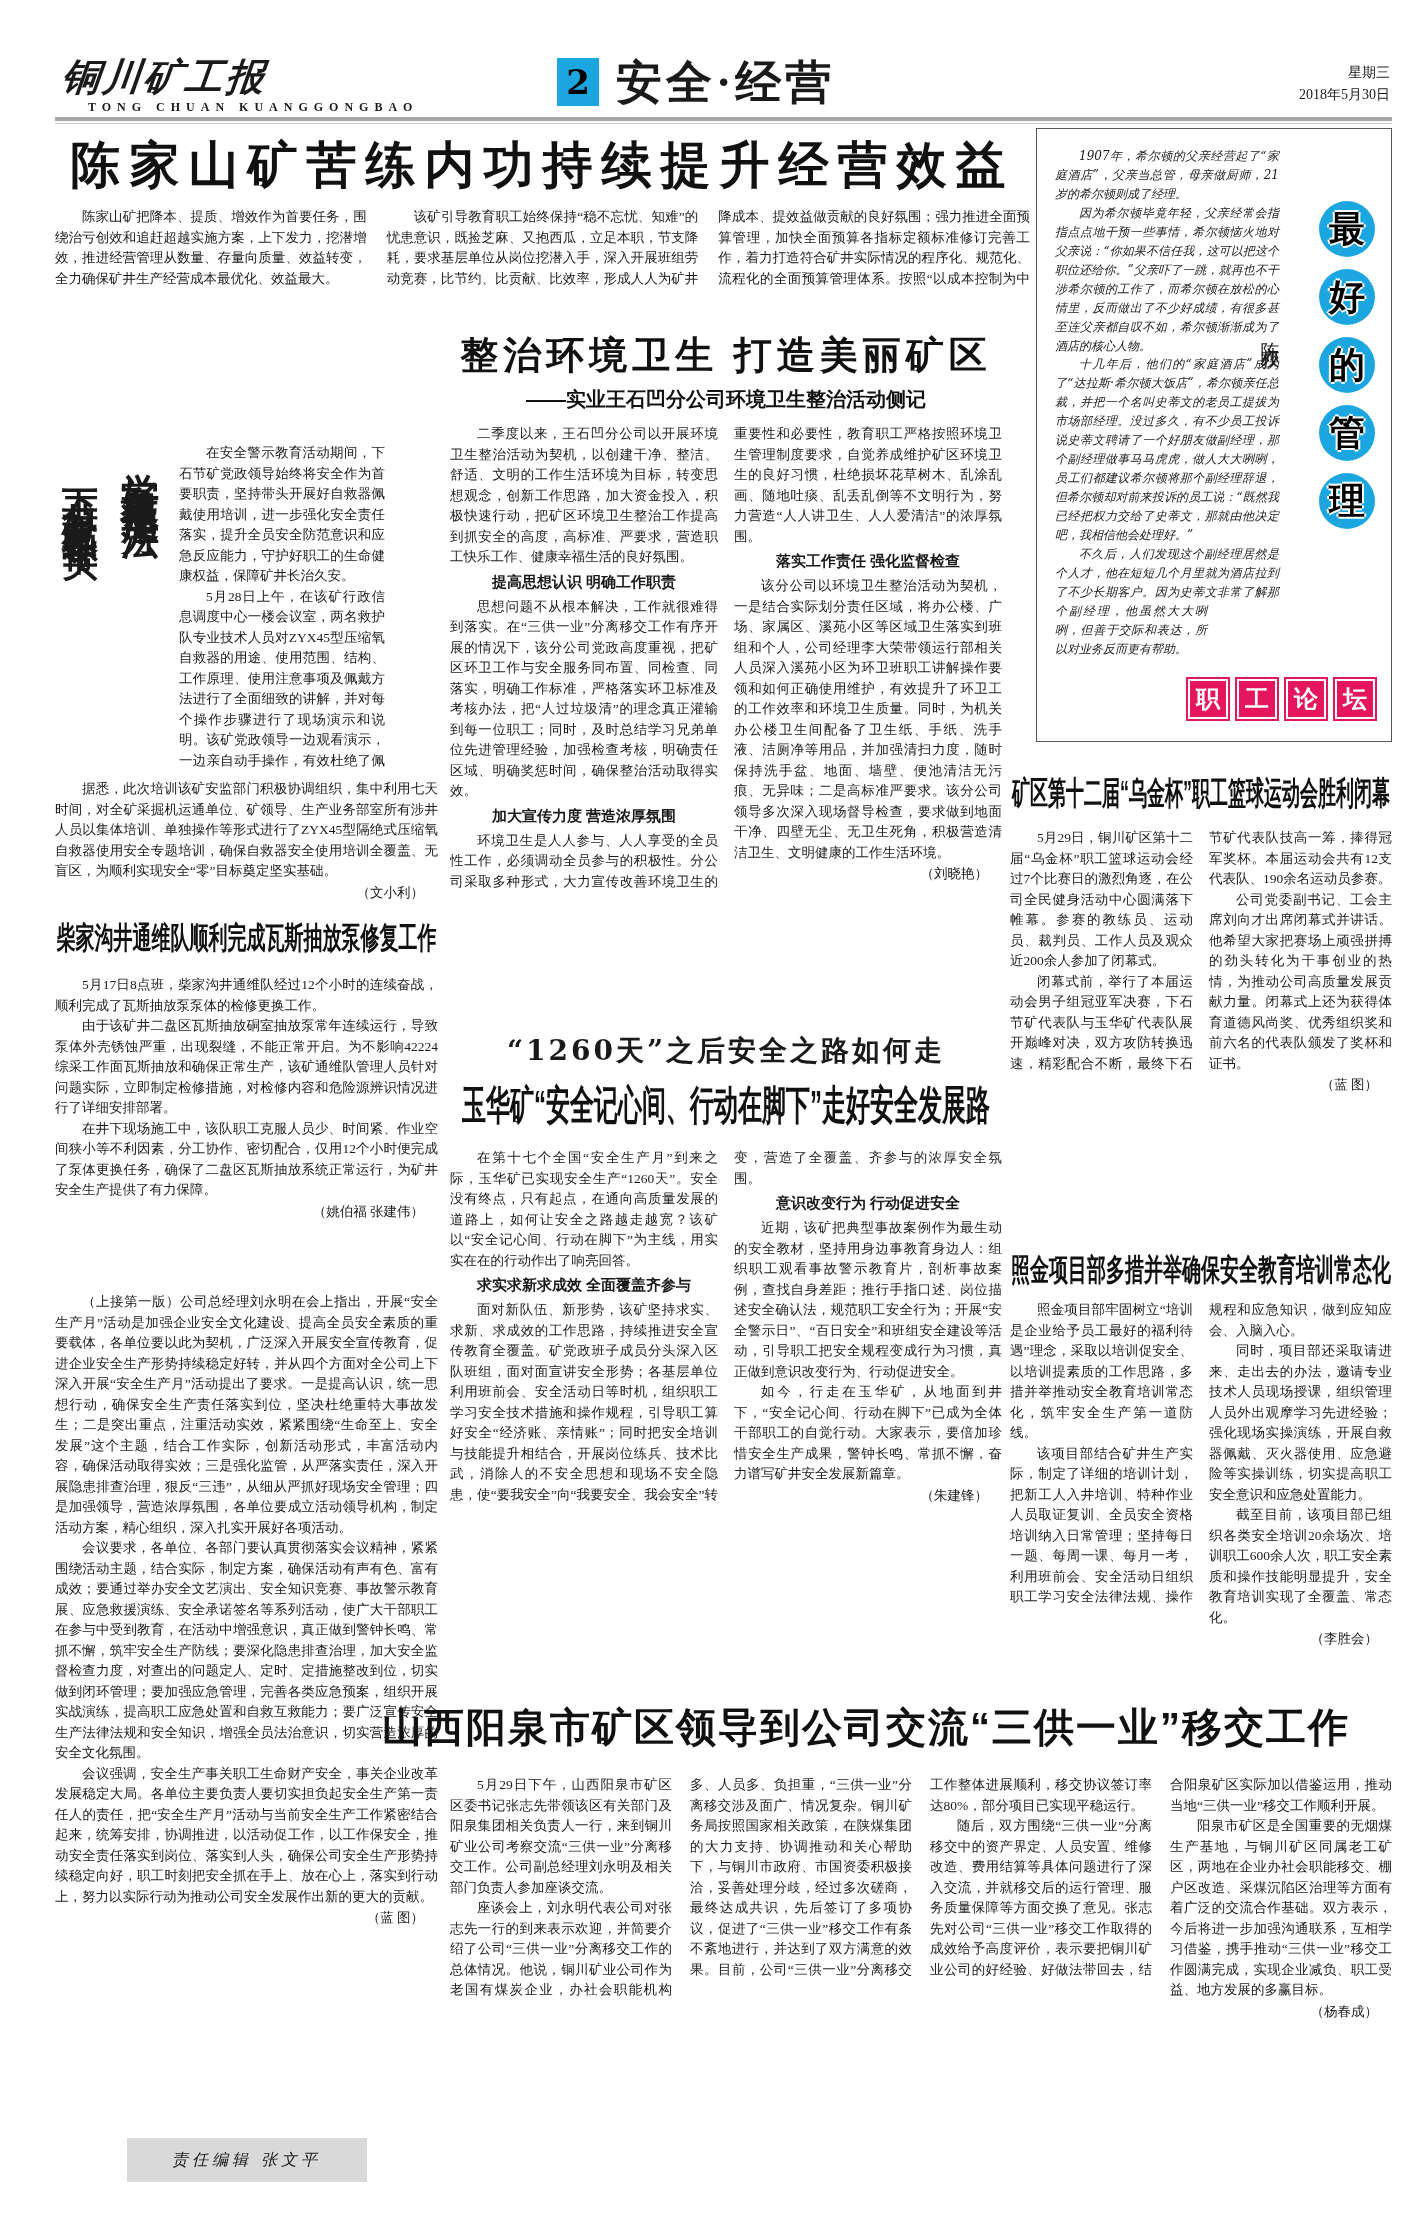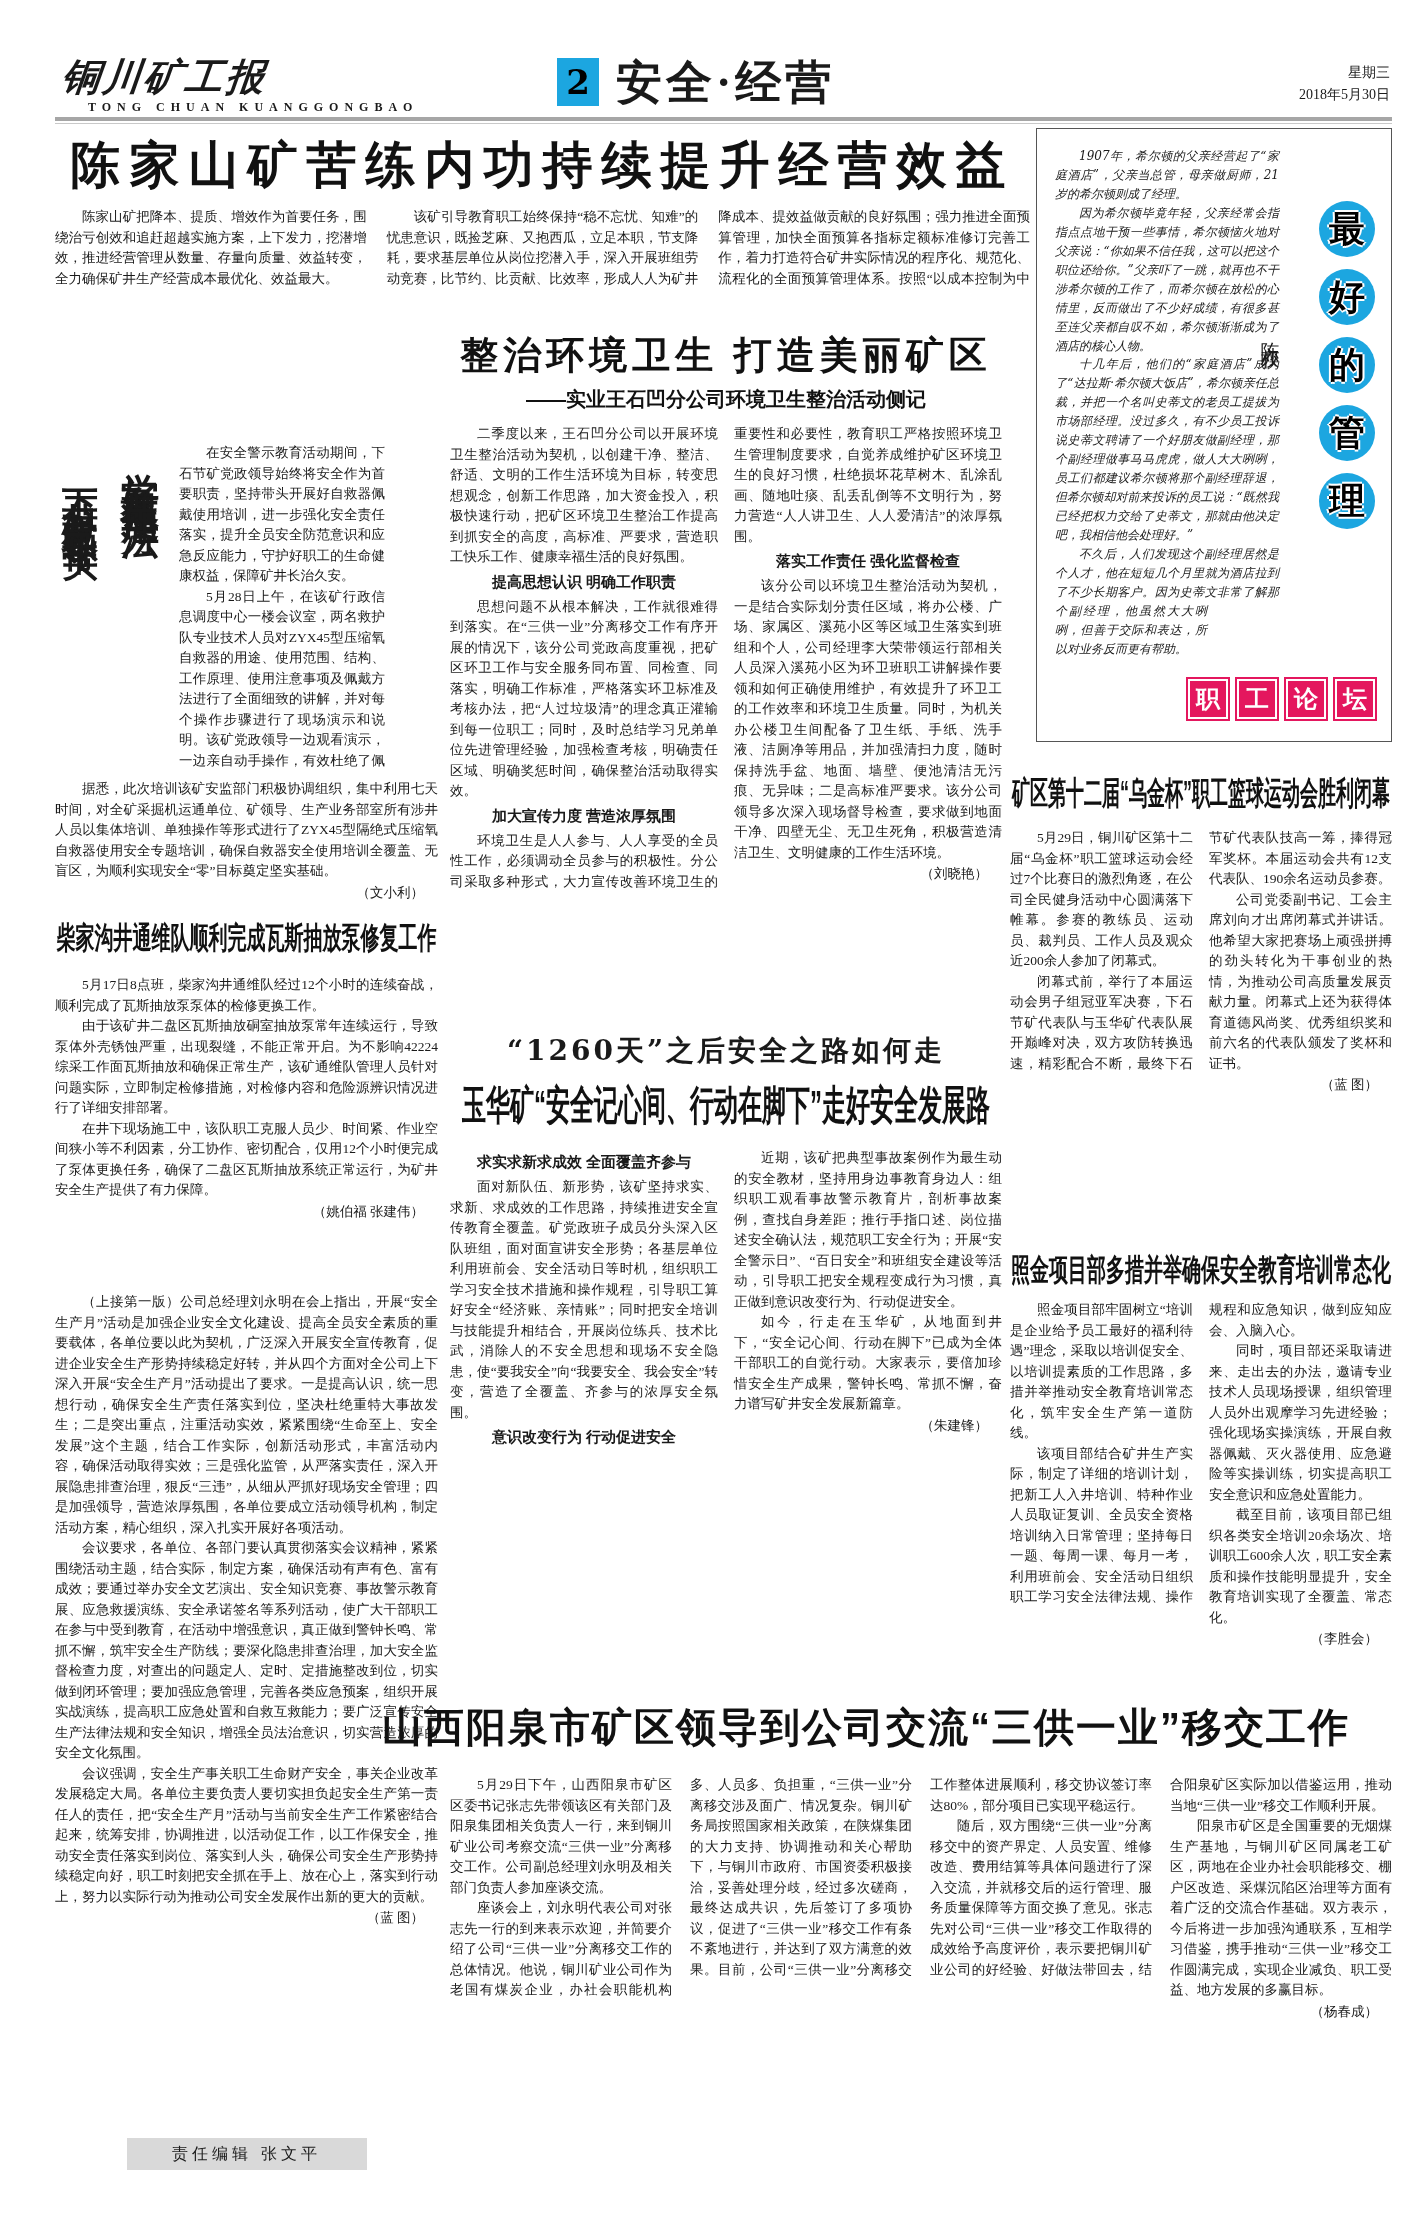--- a/index.html
+++ b/index.html
@@ -53,23 +53,23 @@
   
   .xsj{left:55px;top:443px;width:383px;}
   .xsj-flex{display:flex;}
   .vh{writing-mode:vertical-rl;font-family:"Liberation Sans",sans-serif;font-weight:900;
       letter-spacing:6px;}
   .vh1{font-size:36px;margin-top:18px;}
   .vh2{font-size:38px;margin-left:10px;margin-right:14px;}
   .xsj-side{width:206px;height:330px;}
   .xsj-bottom{width:383px;height:128px;margin-top:6px;}
   
-  .editor-box{margin:34px auto 0 auto;width:240px;height:32px;background:#d9d9d9;
+  .editor-box{margin:34px auto 0 auto;width:240px;height:44px;background:#d9d9d9;
       display:flex;align-items:center;justify-content:center;font-size:16px;letter-spacing:4px;
-      font-family:"DejaVu Serif",serif;}
+      font-family:"DejaVu Serif",serif;font-style:italic;}
 </style>
 </head>
 <body>
 
 <div class="page">
 
   <div>
     <div class="masthead-cn">铜川矿工报</div>
     <div class="masthead-en">TONG CHUAN KUANGGONGBAO</div>
     <div class="pageno">2</div>
@@ -158,20 +158,21 @@
         <span class="byline">（蓝  图）</span>
       </div>
     <div class="editor-box">责任编辑  张文平</div>
   </div>
 
   <div class="art" style="left:450px;top:1032px;width:552px;text-align:center;font-family:'DejaVu Serif',serif;font-size:28px;font-weight:bold;letter-spacing:3px;">“1260天”之后安全之路如何走</div>
   <div class="art" style="left:450px;top:1078px;width:552px;text-align:center;">
     <span class="hl tall" style="font-size:24px;transform:scaleY(1.7);white-space:nowrap;">玉华矿“安全记心间、行动在脚下”走好安全发展路</span>
   </div>
   <div class="art cols c2" style="left:450px;top:1148px;width:552px;height:512px;">
+      <p class="para">在第十七个全国“安全生产月”到来之际，玉华矿已实现安全生产“1260天”。安全没有终点，只有起点，在通向高质量发展的道路上，如何让安全之路越走越宽？该矿以“安全记心间、行动在脚下”为主线，用实实在在的行动作出了响亮回答。</p>
       <p class="subhead">求实求新求成效  全面覆盖齐参与</p>
       <p class="para">面对新队伍、新形势，该矿坚持求实、求新、求成效的工作思路，持续推进安全宣传教育全覆盖。矿党政班子成员分头深入区队班组，面对面宣讲安全形势；各基层单位利用班前会、安全活动日等时机，组织职工学习安全技术措施和操作规程，引导职工算好安全“经济账、亲情账”；同时把安全培训与技能提升相结合，开展岗位练兵、技术比武，消除人的不安全思想和现场不安全隐患，使“要我安全”向“我要安全、我会安全”转变，营造了全覆盖、齐参与的浓厚安全氛围。</p>
       <p class="subhead">意识改变行为  行动促进安全</p>
       <p class="para">近期，该矿把典型事故案例作为最生动的安全教材，坚持用身边事教育身边人：组织职工观看事故警示教育片，剖析事故案例，查找自身差距；推行手指口述、岗位描述安全确认法，规范职工安全行为；开展“安全警示日”、“百日安全”和班组安全建设等活动，引导职工把安全规程变成行为习惯，真正做到意识改变行为、行动促进安全。</p>
       <p class="para">如今，行走在玉华矿，从地面到井下，“安全记心间、行动在脚下”已成为全体干部职工的自觉行动。大家表示，要倍加珍惜安全生产成果，警钟长鸣、常抓不懈，奋力谱写矿井安全发展新篇章。</p>
       <span class="byline">（朱建锋）</span>
     </div>
 
   <div class="art" style="left:1010px;top:772px;width:382px;text-align:center;">
     <span class="hl tall" style="font-size:18px;transform:scaleY(1.8);white-space:nowrap;">矿区第十二届“乌金杯”职工篮球运动会胜利闭幕</span>

